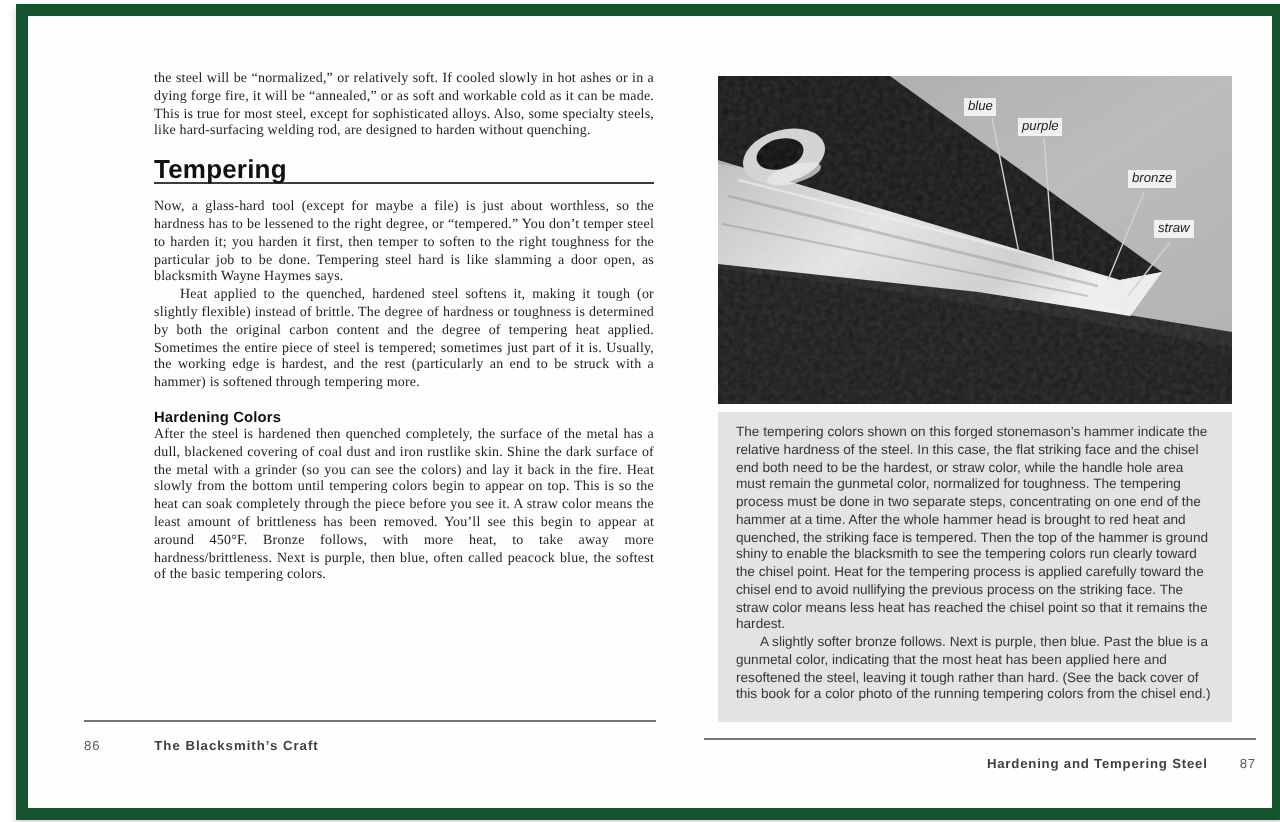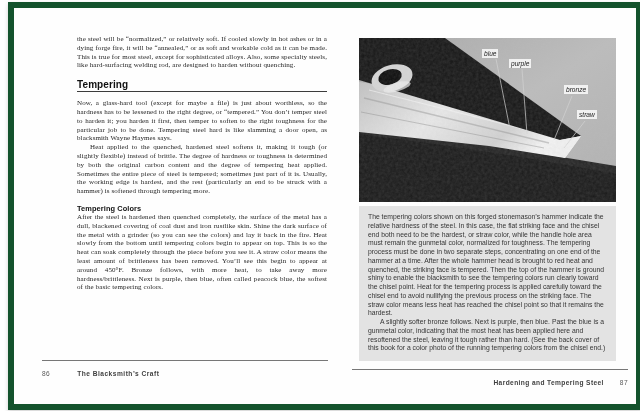--- a/index.html
+++ b/index.html
@@ -16,21 +16,21 @@
   .left-body{
     position:absolute;left:63px;top:27px;width:250px;
     font-size:7px;line-height:8.8px;color:#1e1e1e;
     text-align:justify;letter-spacing:0.1px;
   }
   .left-body p{margin:0;}
   .para-indent{text-indent:13px;}
   .section-head{
     margin-top:10px;margin-bottom:7px;
     font-family:"Liberation Sans", sans-serif;font-weight:bold;
-    font-size:10px;line-height:9px;color:#111;
+    font-size:13px;line-height:9px;color:#111;
     border-bottom:1px solid #3c3c3c;padding-bottom:2px;text-align:left;
   }
   .subsection-head{
     margin-top:8px;
     font-family:"Liberation Sans", sans-serif;font-weight:bold;
     font-size:7.4px;line-height:9px;color:#111;text-align:left;
   }
   .footer-left{
     position:absolute;left:28px;top:352px;width:286px;
     border-top:1px solid #777;padding-top:9px;
@@ -74,21 +74,21 @@
 <div class="spread">
 
   <div class="left-body">
     <p>the steel will be “normalized,” or relatively soft. If cooled slowly in hot ashes or in a dying forge fire, it will be “annealed,” or as soft and workable cold as it can be made. This is true for most steel, except for sophisticated alloys. Also, some specialty steels, like hard-surfacing welding rod, are designed to harden without quenching.</p>
 
     <div class="section-head">Tempering</div>
 
     <p>Now, a glass-hard tool (except for maybe a file) is just about worthless, so the hardness has to be lessened to the right degree, or “tempered.” You don’t temper steel to harden it; you harden it first, then temper to soften to the right toughness for the particular job to be done. Tempering steel hard is like slamming a door open, as blacksmith Wayne Haymes says.</p>
     <p class="para-indent">Heat applied to the quenched, hardened steel softens it, making it tough (or slightly flexible) instead of brittle. The degree of hardness or toughness is determined by both the original carbon content and the degree of tempering heat applied. Sometimes the entire piece of steel is tempered; sometimes just part of it is. Usually, the working edge is hardest, and the rest (particularly an end to be struck with a hammer) is softened through tempering more.</p>
 
-    <div class="subsection-head">Tempering Colors</div>
+    <div class="subsection-head">Hardening Colors</div>
 
     <p>After the steel is hardened then quenched completely, the surface of the metal has a dull, blackened covering of coal dust and iron rustlike skin. Shine the dark surface of the metal with a grinder (so you can see the colors) and lay it back in the fire. Heat slowly from the bottom until tempering colors begin to appear on top. This is so the heat can soak completely through the piece before you see it. A straw color means the least amount of brittleness has been removed. You’ll see this begin to appear at around 450°F. Bronze follows, with more heat, to take away more hardness/brittleness. Next is purple, then blue, often called peacock blue, the softest of the basic tempering colors.</p>
   </div>
 
   <div class="footer-left">
     <span class="pagenum">86</span>
     <span class="runtitle">The Blacksmith’s Craft</span>
   </div>
 
   <div class="photo">

